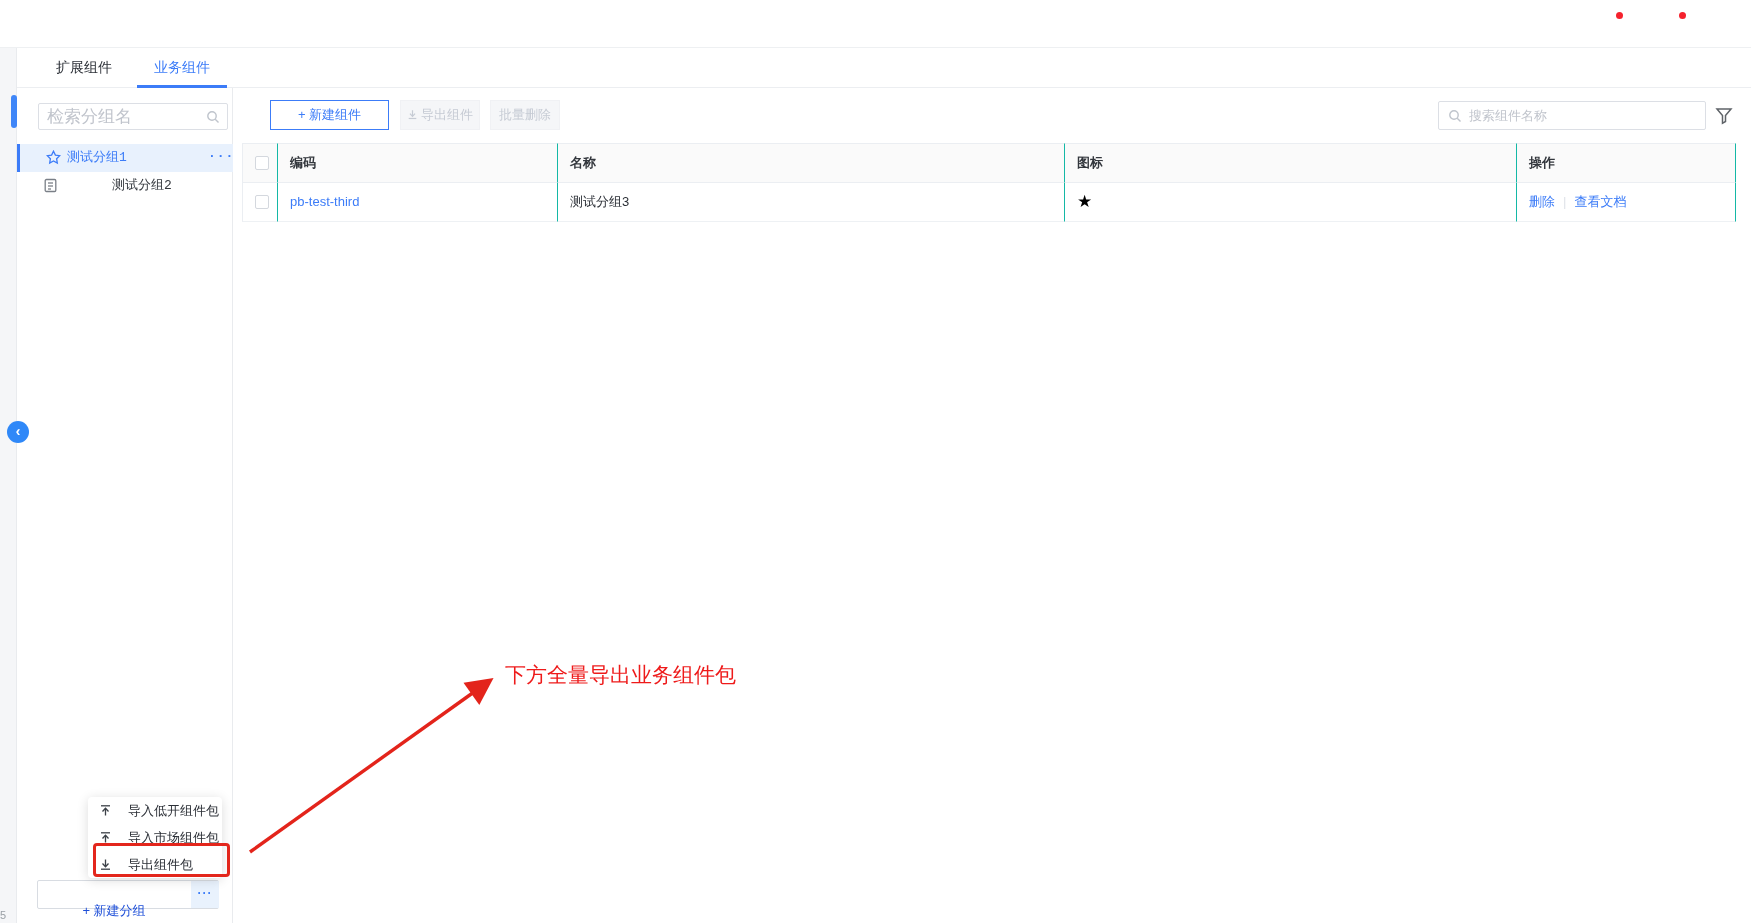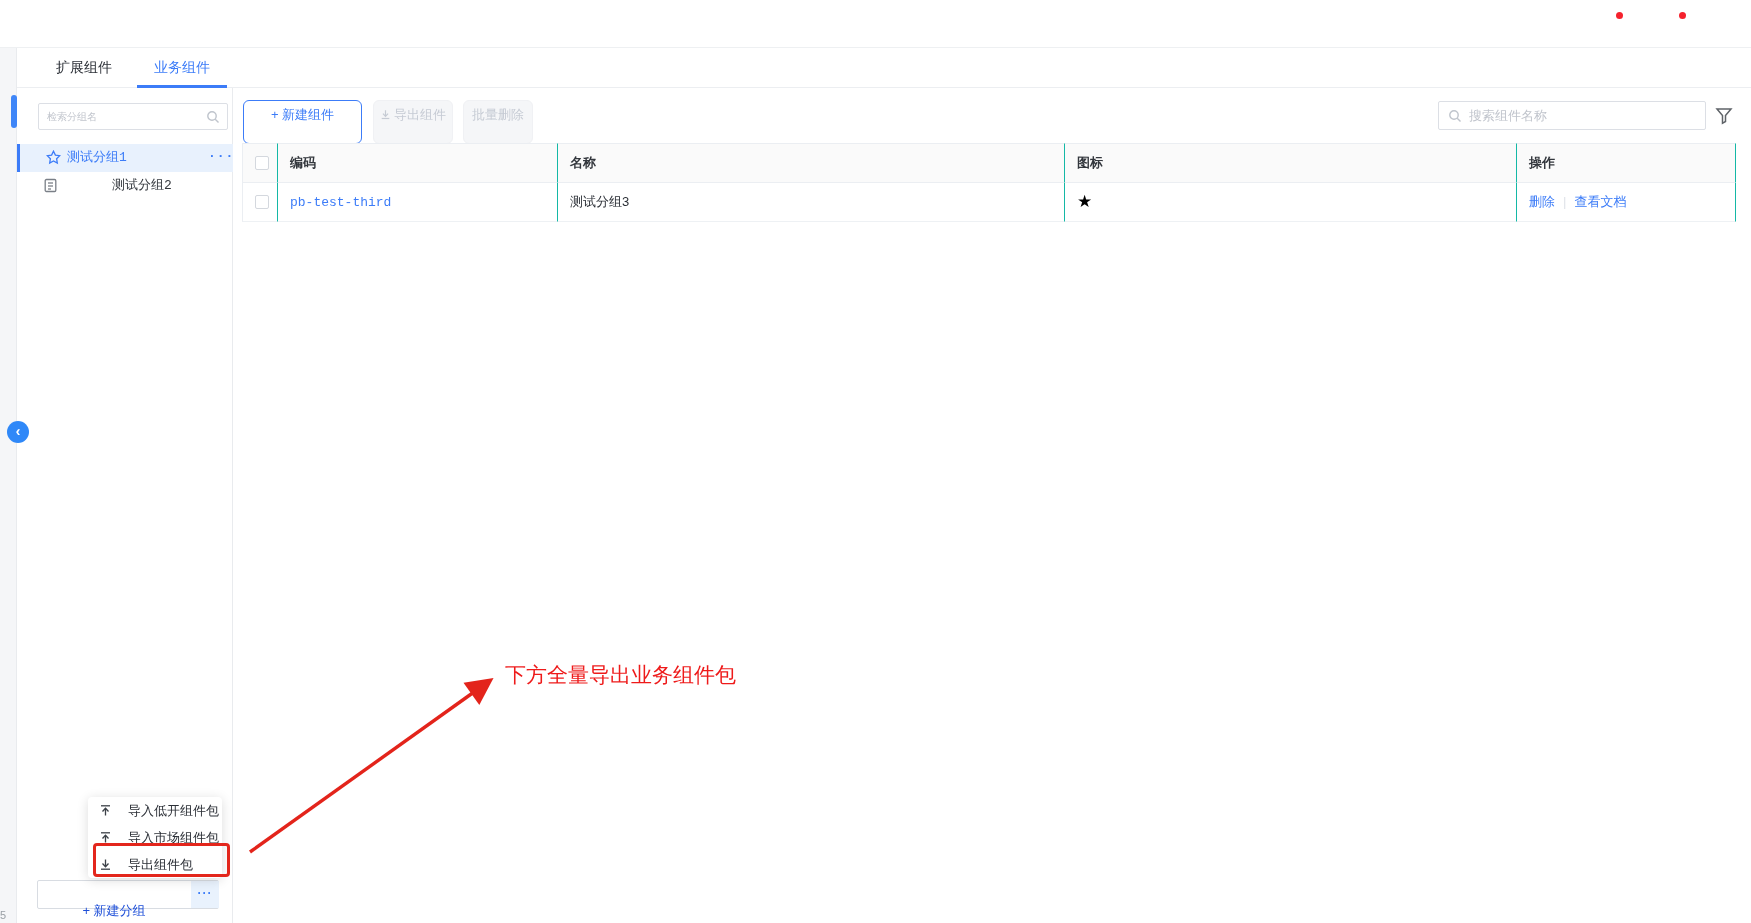--- a/index.html
+++ b/index.html
@@ -24,21 +24,21 @@
   .inkbar { top:85px; height:3px; background:#3c7cf8; }
 
   
   .gutter { left:0; top:48px; width:17px; height:875px; background:#f5f6f8; border-right:1px solid #e9ebee; }
   .gutter-pill { left:11px; top:95px; width:6px; height:33px; border-radius:3px; background:#3f86f8; }
   .collapse-btn { left:7px; top:421px; width:22px; height:22px; border-radius:50%; background:#2f88f8; color:#fff; text-align:center; line-height:20px; font-size:14px; font-weight:bold; cursor:pointer; z-index:4; }
 
   
   .sidebar { left:17px; top:88px; width:216px; height:835px; background:#fff; border-right:1px solid #e9ebee; }
   .side-search { left:38px; top:103px; width:190px; height:27px; border:1px solid #dcdfe5; border-radius:2px; background:#fff; }
-  .side-search input { position:absolute; left:8px; top:0; width:150px; height:25px; border:0; outline:none; font-size:10px; color:#1d4ed8; font-family:inherit; background:transparent; }
+  .side-search input { position:absolute; left:8px; top:0; width:150px; height:25px; border:0; outline:none; font-size:17px; color:#1d4ed8; font-family:inherit; background:transparent; }
   .side-search input::placeholder { color:#c0c4cc; }
   .mini-mag { position:absolute; right:7px; top:6px; width:14px; height:14px; }
   .group-item { left:17px; width:216px; height:28px; cursor:pointer;font-family:Liberation Mono, monospace; }
   .group-item .gi-icon { position:absolute; left:26px; top:6px; width:15px; height:15px; }
   .group-item .gi-label { position:absolute; left:47px; top:0; height:28px; line-height:28px; font-size:13px; }
   .group-sel { background:#e8f1fd; border-left:3px solid #3c7cf8; }
   .group-sel .gi-label { color:#3c7cf8; }
   .group-plain .gi-label { color:#33373d;margin-left:48px; }
   .gi-more { position:absolute; left:188px; top:0; width:26px; height:28px; line-height:26px; color:#3c7cf8; font-weight:bold; font-size:13px; letter-spacing:1px; text-align:center; cursor:pointer; }
 
@@ -48,41 +48,41 @@
   .new-group .ng-more { position:absolute; left:153px; top:0; width:28px; height:27px; background:#e9f2fd; color:#3c7cf8; font-weight:bold; letter-spacing:1px; text-align:center; line-height:25px; font-size:12px; cursor:pointer; }
 
   
   .popup { left:88px; top:797px; width:134px; height:81px; background:#fff; border-radius:4px; box-shadow:0 2px 12px rgba(0,0,0,.14); z-index:8;font-family:Liberation Serif, serif; }
   .popup-item { position:absolute; left:0; width:134px; height:27px; cursor:pointer; }
   .popup-item svg { position:absolute; left:11px; top:7px; width:13px; height:13px; }
   .popup-item .pi-label { position:absolute; left:40px; top:0; height:27px; line-height:27px; font-size:13px; color:#2b2f36; white-space:nowrap; }
   .red-rect { left:93px; top:843px; width:137px; height:34px; border:3px solid #e3261c; border-radius:4px; z-index:9; pointer-events:none; }
 
   
-  .btn { top:100px; height:44px; border-radius:6px; font-size:13px; text-align:center; line-height:28px; cursor:pointer; }
+  .btn { top:100px; height:30px; border-radius:0; font-size:13px; text-align:center; line-height:28px; cursor:pointer;margin-left:27px; }
   .btn-primary-outline { left:243px; width:119px; background:#fff; border:1px solid #3c7cf8; color:#3c7cf8; }
   .btn-disabled { background:#f5f6f8; border:1px solid #f0f1f4; color:#c6cbd4; cursor:not-allowed; }
   .btn-export { left:373px; width:80px; }
   .btn-batch { left:463px; width:70px; }
   .btn .dl-ico { display:inline-block; width:11px; height:11px; margin-right:3px; vertical-align:-1px; }
 
   .comp-search { left:1438px; top:101px; width:268px; height:29px; border:1px solid #dcdfe5; border-radius:2px; background:#fff; }
   .comp-search input { position:absolute; left:30px; top:0; width:220px; height:27px; border:0; outline:none; font-size:13px; color:#333; font-family:inherit; background:transparent; }
   .comp-search input::placeholder { color:#c0c4cc; }
   .comp-search .mag { position:absolute; left:9px; top:7px; width:14px; height:14px; }
   .funnel { left:1712px; top:104px; width:24px; height:24px; cursor:pointer; }
 
   
   .th,.td { border-right:1px solid #14b8a6; }
   .th { top:143px; height:40px; background:#fafafa; border-top:1px solid #ebeef2; border-bottom:1px solid #ebeef2; font-size:13px; font-weight:bold; color:#33373d; line-height:38px; }
   .td { top:183px; height:39px; background:#fff; border-bottom:1px solid #eef1f4; font-size:13px; line-height:38px; }
   .first-col { border-left:1px solid #ebeef2; }
   .cell-pad { padding-left:12px; }
   .checkbox { width:14px; height:14px; border:1px solid #d4d8de; border-radius:2px; background:#fff; cursor:pointer; }
-  .link { color:#3c7cf8; cursor:pointer;font-family:Liberation Mono, monospace; }
+  .link { color:#3c7cf8; cursor:pointer; }
   .op-sep { color:#dfe3e8; padding:0 8px; }
   .row-star { font-size:17px; color:#000; line-height:38px; }
 
   
   .annotation-text { left:505px; top:661px; font-size:21px; font-weight:normal; color:#ee1a1a; z-index:10; white-space:nowrap; }
   .arrow-svg { left:238px; top:662px; width:270px; height:200px; z-index:10; pointer-events:none; }
 
   .corner-artifact { left:0px; top:909px; font-size:11px; color:#9aa0a6; }
 </style>
 </head>

